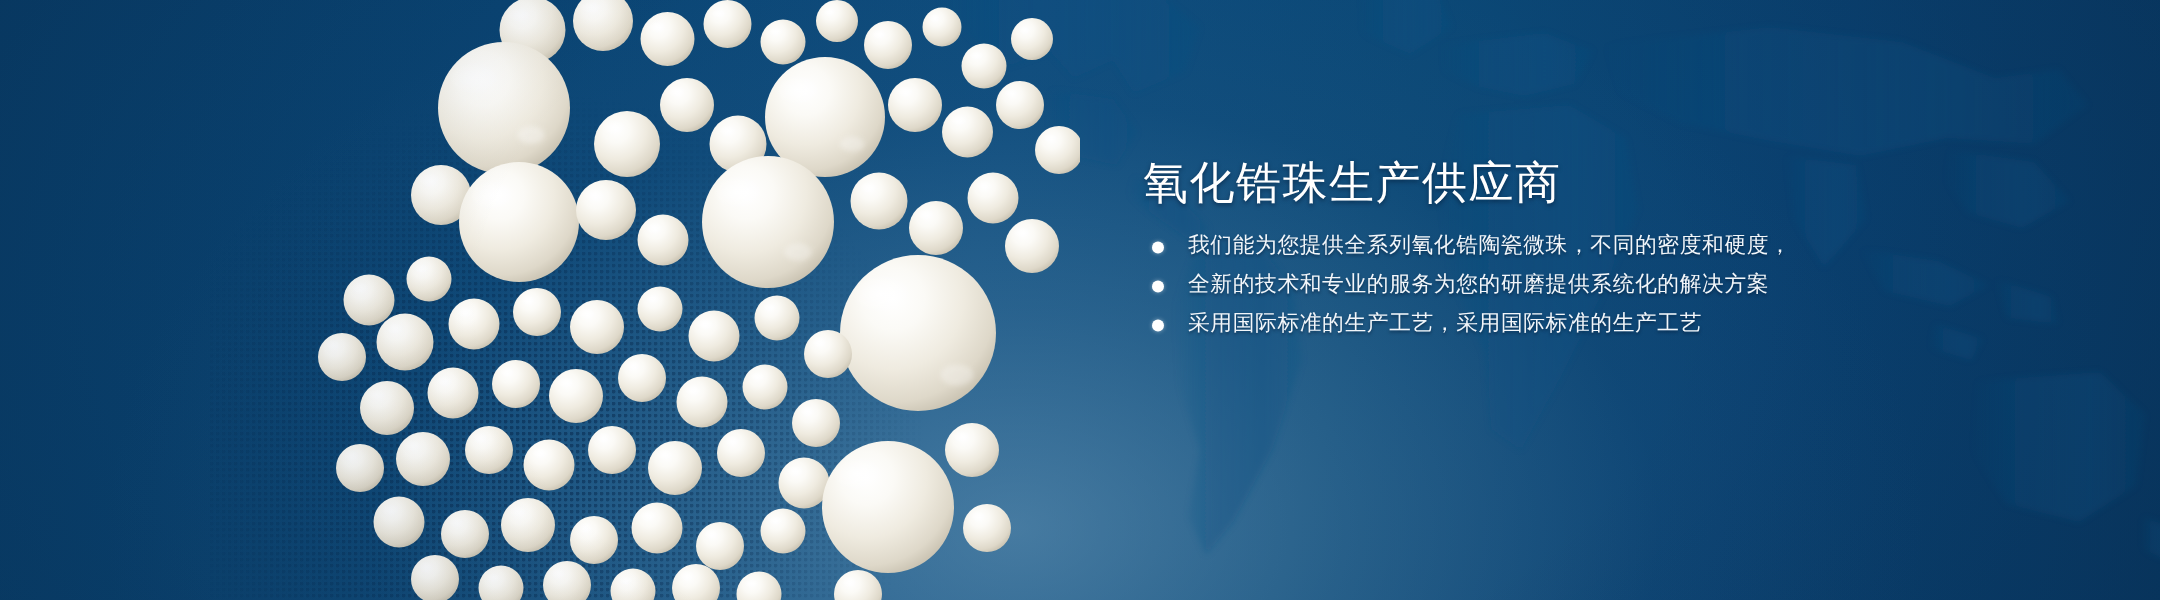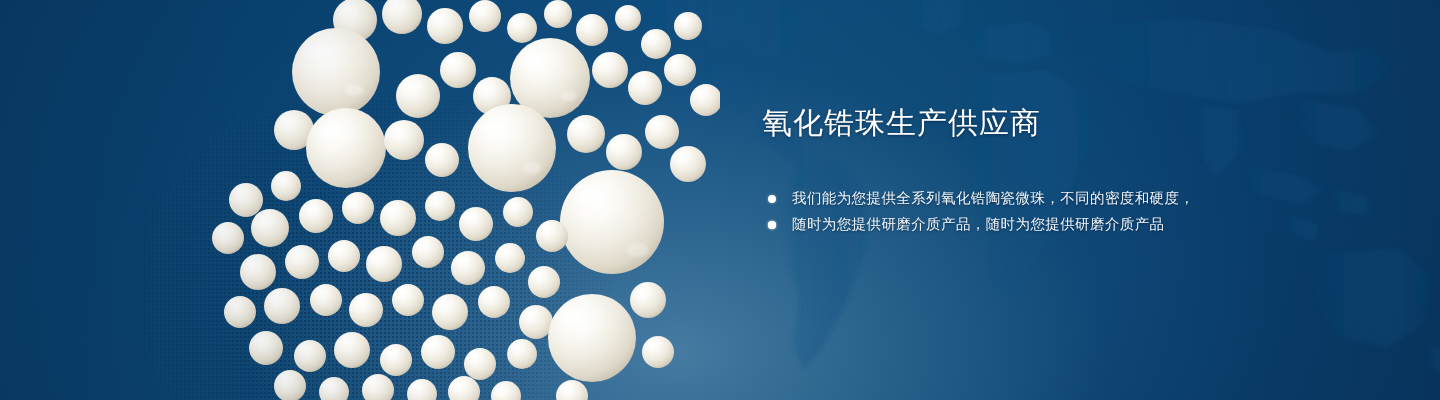--- a/index.html
+++ b/index.html
@@ -97,21 +97,21 @@
     font-size: 30px;
     line-height: 38px;
     letter-spacing: 1px;
     font-weight: 400;
     text-shadow: 0 1px 3px rgba(0,20,45,0.55);
     margin: 0;
     white-space: nowrap;
   }
   .bullets {
     list-style: none;
-    margin: 44px 0 0 0;
+    margin: 10px 0 0 0;
     padding: 0;
   }
   .bullet {
     position: relative;
     padding-left: 30px;
     color: #f2f6fa;
     font-size: 14.5px;
     line-height: 25px;
     letter-spacing: 0.4px;
     margin-bottom: 1px;
@@ -381,21 +381,22 @@
   <div class="copy">
     <h1 class="headline">氧化锆珠生产供应商</h1>
 
     <ul class="bullets">
       <li class="bullet">
         <span class="dot"></span>
         <span>我们能为您提供全系列氧化锆陶瓷微珠，不同的密度和硬度，</span>
       </li>
       <li class="bullet">
         <span class="dot"></span>
+        <span>全新的技术和专业的服务为您的研磨提供系统化的解决方案</span>
       </li>
       <li class="bullet">
         <span class="dot"></span>
-        <span>随时为您提供研磨介质产品，随时为您提供研磨介质产品</span>
+        <span>采用国际标准的生产工艺，采用国际标准的生产工艺</span>
       </li>
     </ul>
   </div>
 
 </div>
 
 </body></html>

